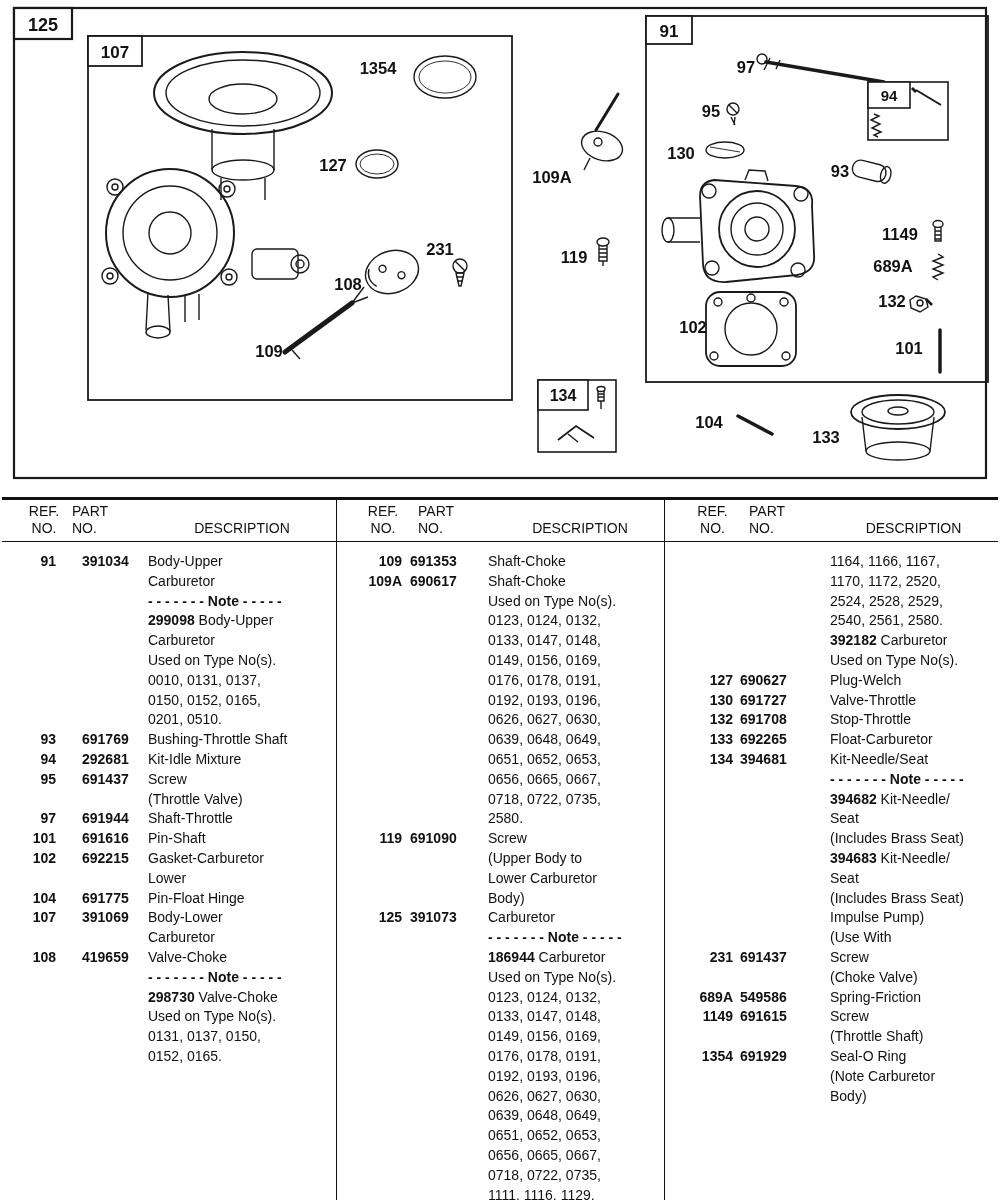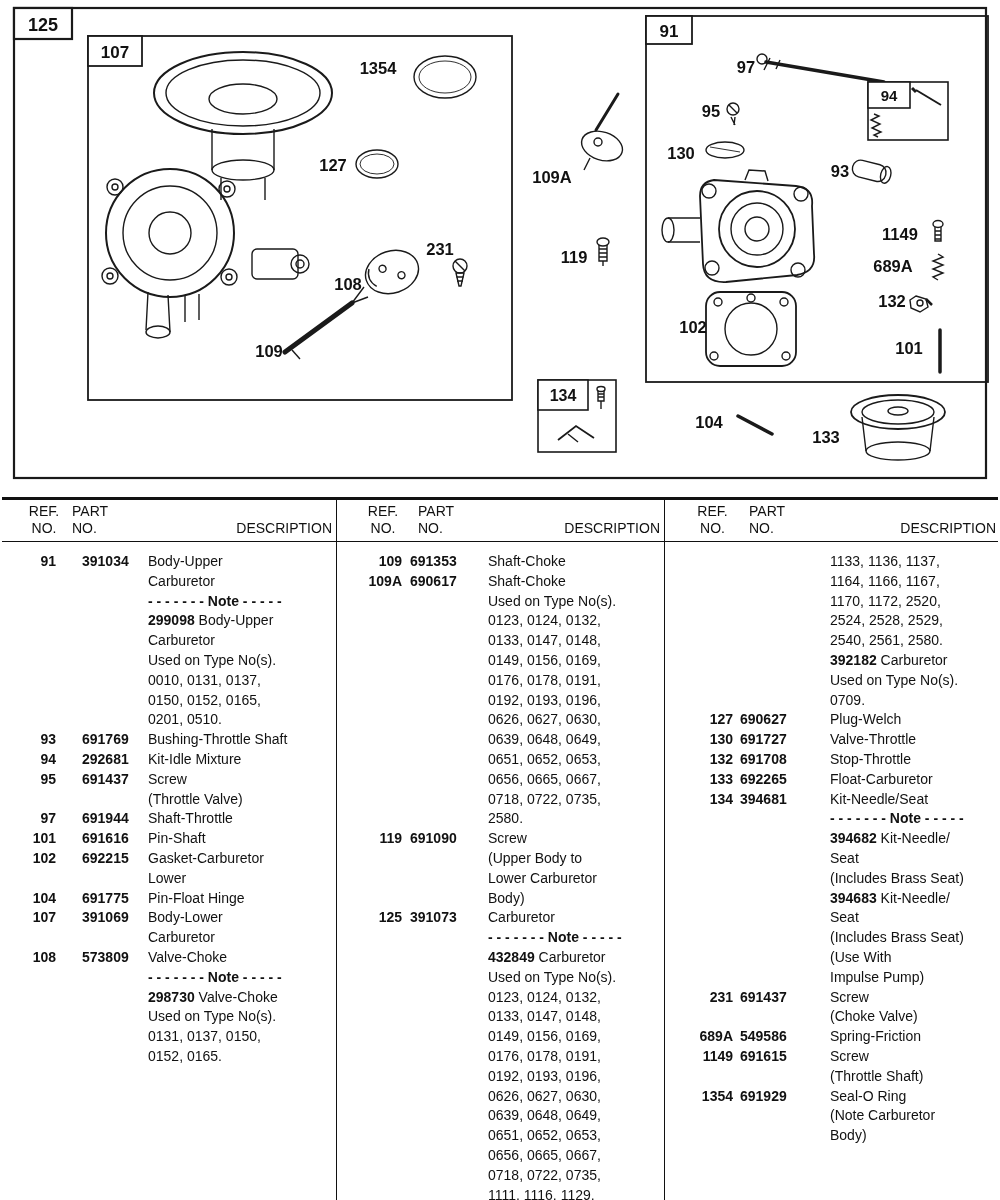--- a/index.html
+++ b/index.html
@@ -31,21 +31,21 @@
   .vline { position: absolute; top: 497px; bottom: 0; width: 1.2px; background: #111; }
   .v1 { left: 336px; } .v2 { left: 664px; }
 
   .tcol1 { left: 16px;  width: 316px; --refw: 40px; --refgap: 26px; --partw: 60px; --descgap: 6px; }
   .tcol2 { left: 348px; width: 312px; --refw: 54px; --refgap: 8px;  --partw: 62px; --descgap: 16px; }
   .tcol3 { left: 676px; width: 320px; --refw: 57px; --refgap: 7px;  --partw: 62px; --descgap: 28px; }
 
   .thead { position: absolute; top: 503px; display: flex; font-size: 14px; line-height: 17px; }
   .thead .h-ref  { flex: 0 0 calc(var(--refw) + 16px); text-align: center; }
   .thead .h-part { flex: 0 0 calc(var(--partw) + 20px); }
-  .thead .h-desc { flex: 1; text-align: right; padding-top: 17px; }
+  .thead .h-desc { flex: 1; text-align: center; padding-top: 17px; }
   .thead .h-ref span, .thead .h-part span { display: block; }
 
   .tcol { position: absolute; top: 552px; display: flex; flex-direction: column; }
   .trow { display: flex; font-size: 14px; line-height: 19.8px; white-space: nowrap; }
   .c-ref  { flex: 0 0 var(--refw); text-align: right; font-weight: 700; }
   .c-part { flex: 0 0 var(--partw); margin-left: var(--refgap); font-weight: 700; }
   .c-desc { margin-left: var(--descgap); }
   .c-desc b { font-weight: 700; }
 </style>
 </head>
@@ -398,21 +398,21 @@
             <span class="c-part">391069</span>
             <span class="c-desc">Body-Lower</span>
           </div>
           <div class="trow">
             <span class="c-ref"></span>
             <span class="c-part"></span>
             <span class="c-desc">Carburetor</span>
           </div>
           <div class="trow">
             <span class="c-ref">108</span>
-            <span class="c-part">573809</span>
+            <span class="c-part">419659</span>
             <span class="c-desc">Valve-Choke</span>
           </div>
           <div class="trow">
             <span class="c-ref"></span>
             <span class="c-part"></span>
             <span class="c-desc"><b>- - - - - - - Note - - - - -</b></span>
           </div>
           <div class="trow">
             <span class="c-ref"></span>
             <span class="c-part"></span>
@@ -533,21 +533,21 @@
             <span class="c-desc">Carburetor</span>
           </div>
           <div class="trow">
             <span class="c-ref"></span>
             <span class="c-part"></span>
             <span class="c-desc"><b>- - - - - - - Note - - - - -</b></span>
           </div>
           <div class="trow">
             <span class="c-ref"></span>
             <span class="c-part"></span>
-            <span class="c-desc"><b>432849</b> Carburetor</span>
+            <span class="c-desc"><b>186944</b> Carburetor</span>
           </div>
           <div class="trow">
             <span class="c-ref"></span>
             <span class="c-part"></span>
             <span class="c-desc">Used on Type No(s).</span>
           </div>
           <div class="trow">
             <span class="c-ref"></span>
             <span class="c-part"></span>
             <span class="c-desc">0123, 0124, 0132,</span>
@@ -602,25 +602,20 @@
             <span class="c-part"></span>
             <span class="c-desc">1111, 1116, 1129,</span>
           </div>
         </div>
       </div>
     <div class="tcol tcol3">
         <div class="tcol-body">
           <div class="trow">
             <span class="c-ref"></span>
             <span class="c-part"></span>
-            <span class="c-desc">1133, 1136, 1137,</span>
-          </div>
-          <div class="trow">
-            <span class="c-ref"></span>
-            <span class="c-part"></span>
             <span class="c-desc">1164, 1166, 1167,</span>
           </div>
           <div class="trow">
             <span class="c-ref"></span>
             <span class="c-part"></span>
             <span class="c-desc">1170, 1172, 2520,</span>
           </div>
           <div class="trow">
             <span class="c-ref"></span>
             <span class="c-part"></span>
@@ -633,25 +628,20 @@
           </div>
           <div class="trow">
             <span class="c-ref"></span>
             <span class="c-part"></span>
             <span class="c-desc"><b>392182</b> Carburetor</span>
           </div>
           <div class="trow">
             <span class="c-ref"></span>
             <span class="c-part"></span>
             <span class="c-desc">Used on Type No(s).</span>
-          </div>
-          <div class="trow">
-            <span class="c-ref"></span>
-            <span class="c-part"></span>
-            <span class="c-desc">0709.</span>
           </div>
           <div class="trow">
             <span class="c-ref">127</span>
             <span class="c-part">690627</span>
             <span class="c-desc">Plug-Welch</span>
           </div>
           <div class="trow">
             <span class="c-ref">130</span>
             <span class="c-part">691727</span>
             <span class="c-desc">Valve-Throttle</span>
@@ -702,26 +692,26 @@
             <span class="c-desc">Seat</span>
           </div>
           <div class="trow">
             <span class="c-ref"></span>
             <span class="c-part"></span>
             <span class="c-desc">(Includes Brass Seat)</span>
           </div>
           <div class="trow">
             <span class="c-ref"></span>
             <span class="c-part"></span>
+            <span class="c-desc">Impulse Pump)</span>
+          </div>
+          <div class="trow">
+            <span class="c-ref"></span>
+            <span class="c-part"></span>
             <span class="c-desc">(Use With</span>
-          </div>
-          <div class="trow">
-            <span class="c-ref"></span>
-            <span class="c-part"></span>
-            <span class="c-desc">Impulse Pump)</span>
           </div>
           <div class="trow">
             <span class="c-ref">231</span>
             <span class="c-part">691437</span>
             <span class="c-desc">Screw</span>
           </div>
           <div class="trow">
             <span class="c-ref"></span>
             <span class="c-part"></span>
             <span class="c-desc">(Choke Valve)</span>

